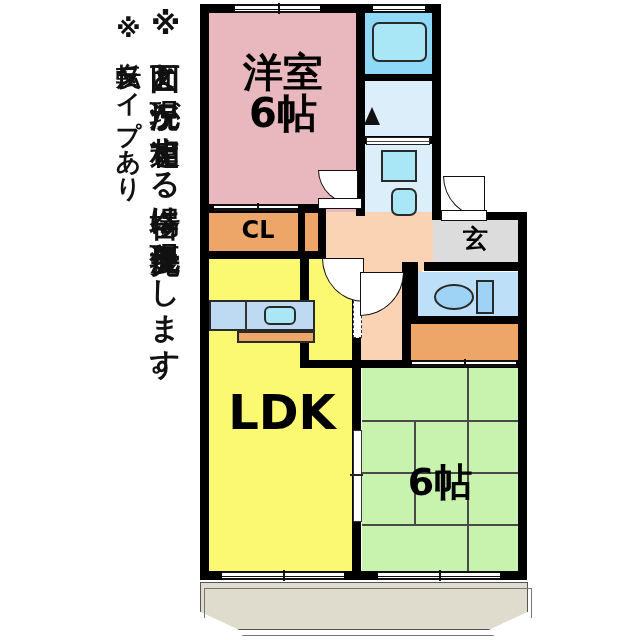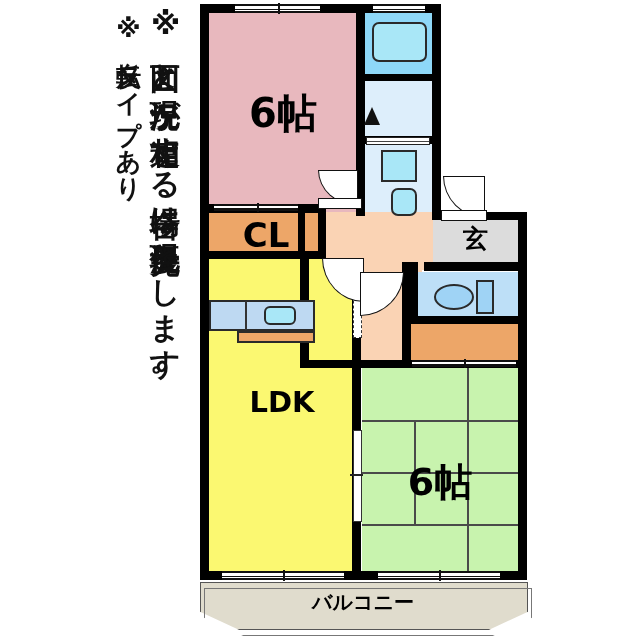--- a/index.html
+++ b/index.html
@@ -79,21 +79,20 @@
   <div class="thinline" style="left:467px;top:472px;width:1.5px;height:104px;background:#4a4a4a;"></div>
   <div class="thinline" style="left:414px;top:420px;width:1.5px;height:104px;background:#4a4a4a;"></div>
 
   <div style="position:absolute;left:200px;top:582px;width:326px;height:46px;
               background:#e0dccd;border:1.5px solid #555;
               clip-path:polygon(0 0,100% 0,100% 62%,88% 100%,12% 100%,0 62%);"></div>
   <div style="position:absolute;left:204px;top:588px;width:326px;height:46px;
               border:1.5px solid #777;background:transparent;
               clip-path:polygon(0 0,100% 0,100% 62%,88% 100%,12% 100%,0 62%);
               z-index:0;"></div>
-  <div class="label" style="left:200px;top:592px;width:326px;font-size:20px;">バルコニー</div>
 
   <div class="wall" style="left:200px;top:4px;width:240px;height:9px;"></div>
 
   <div class="win" style="left:235px;top:4px;width:85px;height:9px;">
       <div class="mull"></div>
       <div class="mid"></div>
     </div>
   <div class="win" style="left:373px;top:4px;width:52px;height:9px;">
       <div class="mid"></div>
     </div>
@@ -178,34 +177,34 @@
   <div class="doorleaf" style="left:318px;top:198px;width:42px;height:9px;"></div>
 
   <div class="swing bl" style="left:322px;top:258px;width:42px;height:44px;"></div>
 
   <div class="swing bl" style="left:443px;top:176px;width:42px;height:42px;"></div>
   <div class="doorleaf" style="left:441px;top:210px;width:44px;height:9px;"></div>
 
   <div class="swing br" style="left:360px;top:272px;width:44px;height:44px;"></div>
 
   <div class="label" style="left:208px;top:52px;width:150px;font-size:40px;">
-    <br>
+    <span>洋室</span><br>
     <span>6帖</span>
   </div>
 
-  <div class="label" style="left:220px;top:218px;width:92px;font-size:34px;">
+  <div class="label" style="left:212px;top:218px;width:92px;font-size:24px;">
     <span>CL</span>
   </div>
 
   <div class="label" style="left:433px;top:226px;width:85px;font-size:25px;">
     <span>玄</span>
   </div>
 
 
-  <div class="label" style="left:208px;top:388px;width:148px;font-size:29px;">
+  <div class="label" style="left:208px;top:388px;width:148px;font-size:48px;">
     <span>LDK</span><br>
   </div>
 
   <div class="label" style="left:362px;top:424px;width:156px;font-size:38px;">
     <br>
     <span>6帖</span>
   </div>
 
 </div>
 

